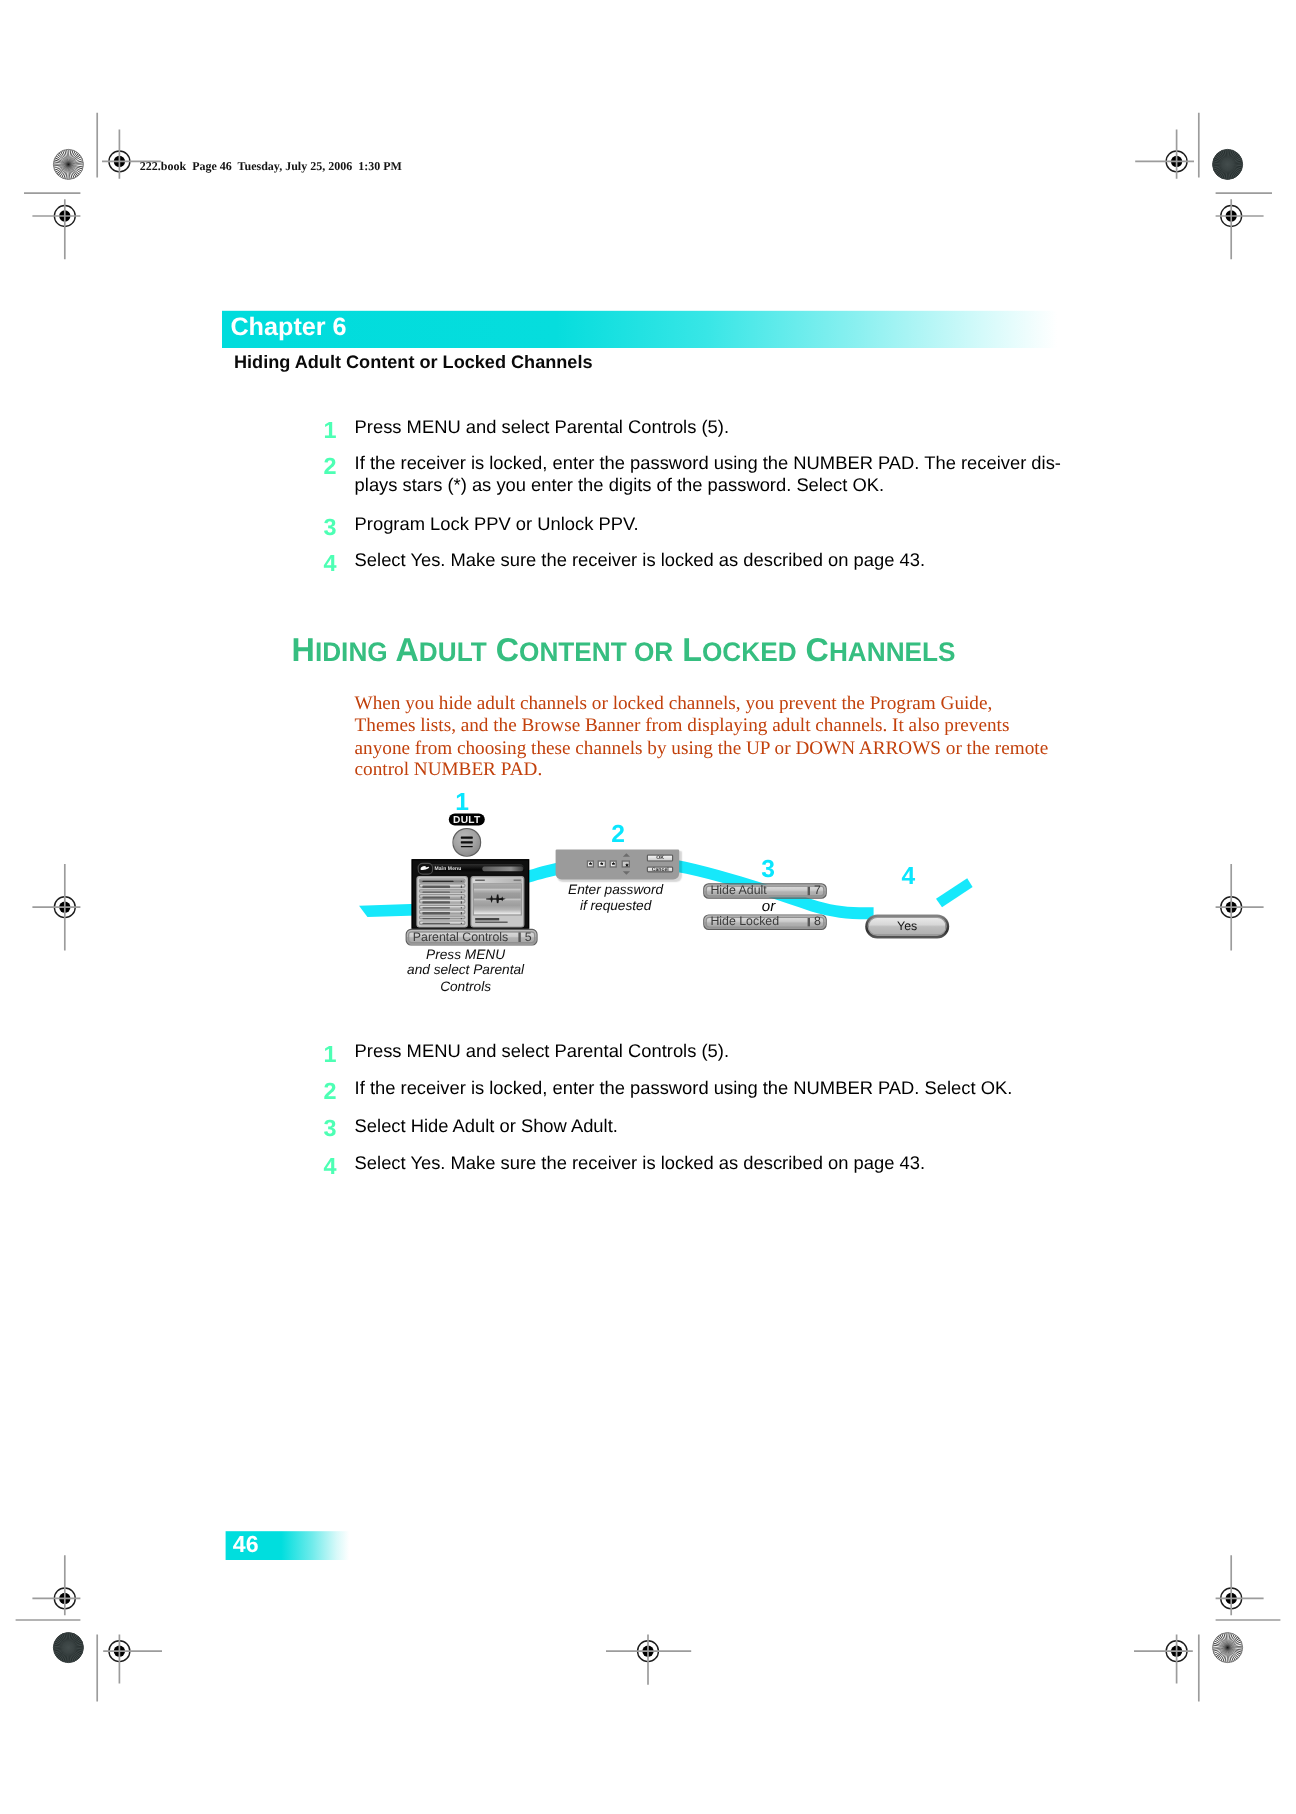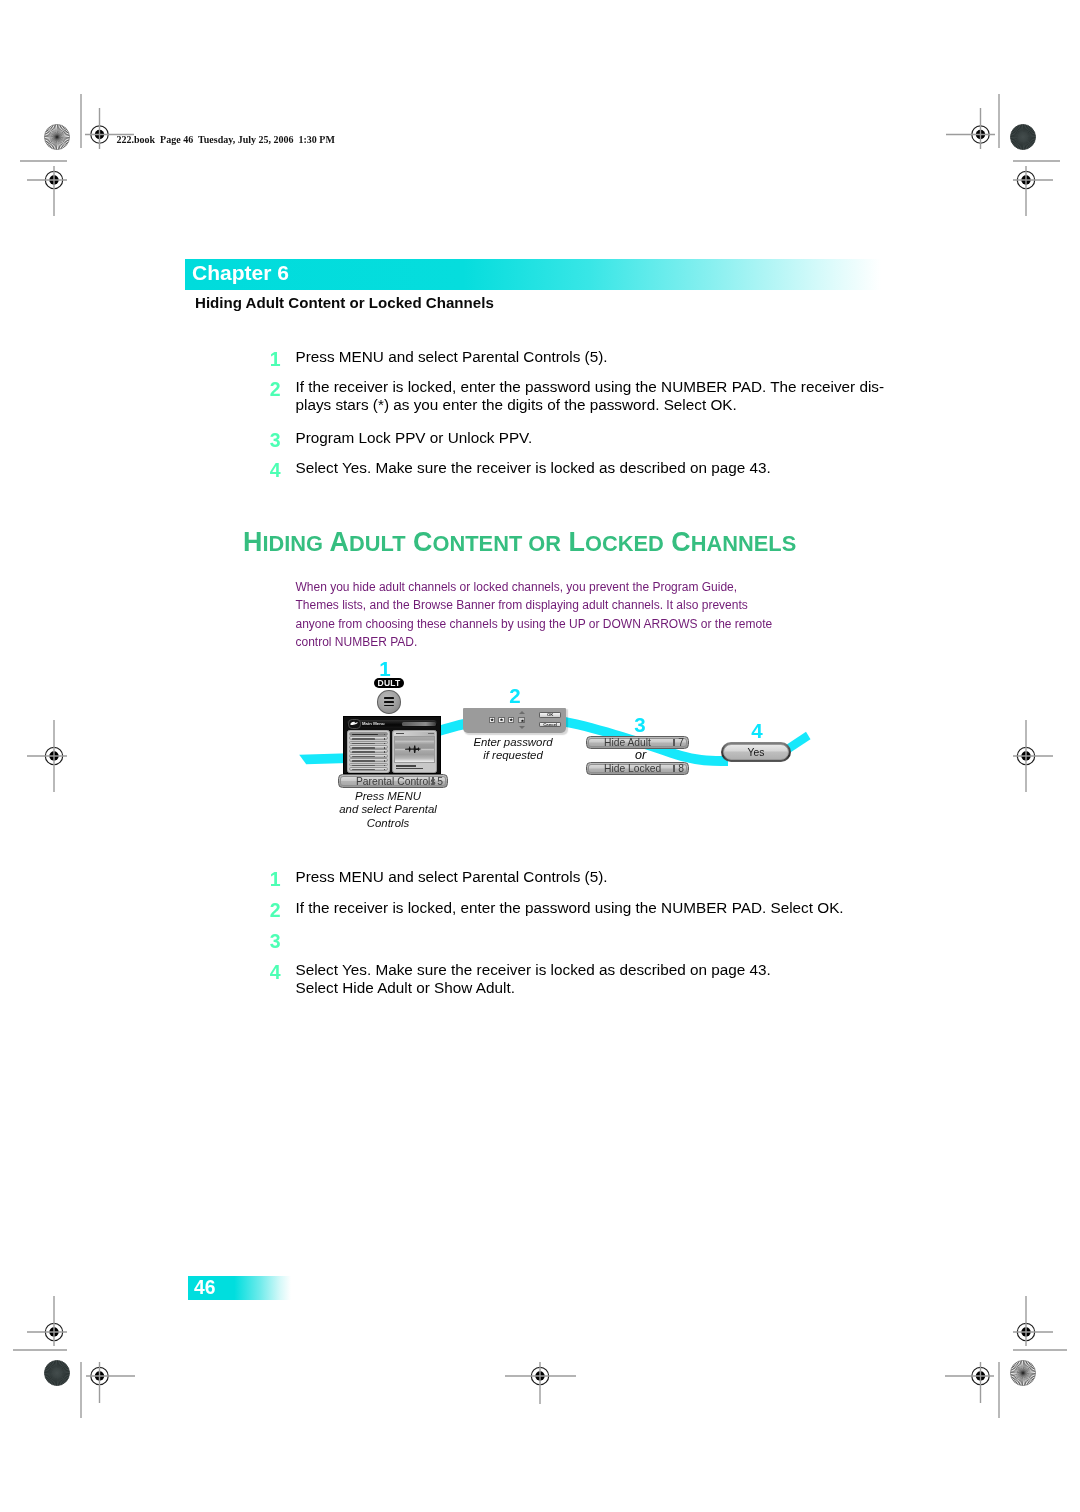--- a/index.html
+++ b/index.html
@@ -17,21 +17,21 @@
 
   
   .num{position:absolute;color:#4DFFB4;font-weight:bold;font-size:19.5px;text-align:right;width:24px;}
   .listtext{position:absolute;font-size:15.3px;color:#000;line-height:18.4px;white-space:pre-wrap;}
 
   
   .sect{position:absolute;color:#36BE80;font-weight:bold;white-space:nowrap;transform:scaleX(0.975);transform-origin:left center;}
   .sect .c1{font-size:27.6px;}
   .sect .c2{font-size:22.4px;}
 
-  .body-par{position:absolute;font-size:12px;line-height:18.4px;color:#701a75;white-space:pre-wrap;}
+  .body-par{position:absolute;font-size:16px;line-height:18.4px;color:#c2410c;white-space:pre-wrap;font-family:Liberation Serif, serif;}
 
   
   .pagenum-band{position:absolute;background:linear-gradient(to right,#00DEDE 0%,#00DEDE 45%,#6FEBEB 70%,#D8F9F9 90%,#ffffff 100%);}
   .pagenum{position:absolute;color:#fff;font-weight:bold;font-size:19.3px;}
 
   
   .dnum{position:absolute;color:#0AE6FE;font-weight:bold;font-size:20.5px;text-align:center;font-family:"Liberation Sans",sans-serif;}
   .cap{position:absolute;font-style:italic;font-weight:400;font-size:11.4px;line-height:13.8px;text-align:center;color:#0d0d0d;white-space:pre-line;}
 
   .menupill{position:absolute;background:#000;border-radius:6px;display:flex;align-items:center;justify-content:center;}
@@ -55,38 +55,38 @@
   .tvprev{flex:1;background:#c8c8c8;border-radius:2.5px;padding:1px;box-sizing:border-box;border:.5px solid #9a9a9a;display:flex;flex-direction:column;}
   .tvprevhdr{height:4.2px;background:linear-gradient(to right,#d8d8d8,#b0b0b0);border-radius:1.2px;position:relative;}
   .tvprevhdr:before{content:"";position:absolute;left:1.5px;top:1.2px;width:8px;height:1.6px;background:#4a4a4a;}
   .tvprevhdr:after{content:"";position:absolute;right:1.5px;top:1.4px;width:6px;height:1.2px;background:#6a6a6a;}
   .tvprevimg{flex:1;margin-top:.8px;background:linear-gradient(to bottom,#a8a8a8 0%,#a1a1a1 12%,#c6c6c6 17%,#b4b4b4 21%,#9d9d9d 30%,#969696 45%,#c4c4c4 50%,#a8a8a8 55%,#9e9e9e 70%,#b6b6b6 85%,#dedede 95%,#efefef 100%);position:relative;overflow:hidden;border:.4px solid #9a9a9a;box-sizing:border-box;}
   .tvprevimg:after{content:"";position:absolute;left:26%;top:32%;width:42%;height:30%;background:#151515;clip-path:polygon(0% 44%,22% 42%,28% 6%,33% 42%,52% 40%,55% 0,62% 0,65% 40%,78% 38%,82% 22%,86% 40%,100% 46%,86% 58%,82% 76%,78% 60%,65% 60%,62% 100%,55% 100%,52% 58%,33% 58%,28% 94%,22% 58%,0% 56%);}
   .tvprevtxt{height:7px;margin-top:.6px;position:relative;}
   .tvprevtxt:before{content:"";position:absolute;left:1.5px;top:1.2px;width:20px;height:1.6px;background:#454545;}
   .tvprevtxt:after{content:"";position:absolute;left:1.5px;top:3.6px;width:27px;height:1.6px;background:#454545;}
 
-  .selbar{position:absolute;border-radius:4.5px;background:linear-gradient(to bottom,#bdbdbd 0%,#b2b2b2 48%,#a0a0a0 52%,#9a9a9a 100%);border:1.2px solid #5e5e5e;box-sizing:border-box;display:flex;align-items:center;position:absolute;padding-left:12px;}
+  .selbar{position:absolute;border-radius:4.5px;background:linear-gradient(to bottom,#bdbdbd 0%,#b2b2b2 48%,#a0a0a0 52%,#9a9a9a 100%);border:1.2px solid #5e5e5e;box-sizing:border-box;display:flex;align-items:center;position:absolute;}
   .selbar:before{content:"";position:absolute;left:1.2px;right:1.2px;top:.8px;bottom:.8px;border-radius:3px;background:linear-gradient(to bottom,#d9d9d9 0%,#cacaca 46%,#b4b4b4 54%,#aaaaaa 100%);border:.6px solid #919191;box-sizing:border-box;}
   .selbar-label{color:#3a3a3a;font-size:10.3px;margin-left:5px;white-space:nowrap;position:relative;z-index:2;}
   .selbar-sep{position:absolute;right:13.5px;top:2.2px;bottom:2.2px;width:1.2px;background:#595959;z-index:2;}
   .selbar-num{position:absolute;right:4px;color:#3a3a3a;font-size:10.3px;z-index:2;}
   .orlbl{position:absolute;text-align:center;font-style:italic;font-weight:400;font-size:12.6px;color:#000;line-height:11px;}
 
   .pwdlg{position:absolute;border-radius:1px 1px 5px 5px;background:#9b9b9b;box-sizing:border-box;box-shadow:1.8px 1.8px 1.2px rgba(0,0,0,.16);}
   .pwbox{position:absolute;top:8.5px;width:6.6px;height:6.4px;background:linear-gradient(135deg,#f2f2f2 0 55%,#d2d2d2 100%);border:.6px solid #6d6d6d;box-sizing:border-box;display:flex;align-items:center;justify-content:center;}
   .pwbox b{display:block;width:3.6px;height:3.4px;background:#121212;clip-path:polygon(50% 0,62% 34%,100% 30%,72% 56%,88% 100%,50% 72%,14% 100%,28% 56%,0 30%,38% 34%);}
   .pwspin{position:absolute;left:55.4px;top:3px;width:6.6px;height:18.5px;display:flex;flex-direction:column;align-items:center;justify-content:space-between;}
   .pwspin u{display:block;width:0;height:0;border-left:3.6px solid transparent;border-right:3.6px solid transparent;border-bottom:3.1px solid #6c6c6c;}
   .pwspin s{display:block;width:0;height:0;border-left:3.6px solid transparent;border-right:3.6px solid transparent;border-top:3.1px solid #6c6c6c;}
   .pwspin b{display:block;width:6.6px;height:6.4px;background:linear-gradient(135deg,#c9c9c9 0 55%,#aeaeae 100%);border:.6px solid #6d6d6d;box-sizing:border-box;position:relative;}
   .pwspin b:after{content:"";position:absolute;left:1.5px;top:1.1px;width:3.2px;height:3.4px;background:#121212;clip-path:polygon(50% 0,62% 34%,100% 30%,72% 56%,88% 100%,50% 72%,14% 100%,28% 56%,0 30%,38% 34%);}
   .pwbtn{position:absolute;left:76px;width:22.4px;height:5.8px;background:linear-gradient(to bottom,#f6f6f6,#e0e0e0 50%,#cecece);border:.6px solid #5f5f5f;border-radius:1.2px;box-sizing:border-box;display:flex;align-items:center;justify-content:center;}
   .pwbtn span{font-size:4.3px;color:#2e2e2e;font-weight:bold;}
-  .yesbtn{position:absolute;border-radius:10px;background:linear-gradient(to bottom,#8a8a8a 0%,#4e4e4e 35%,#2f2f2f 70%,#5c5c5c 100%);padding:2.2px;box-sizing:border-box;display:flex;}
+  .yesbtn{position:absolute;border-radius:10px;background:linear-gradient(to bottom,#8a8a8a 0%,#4e4e4e 35%,#2f2f2f 70%,#5c5c5c 100%);padding:2.2px;box-sizing:border-box;display:flex;margin-top:20px;}
   .yesbtn span{flex:1;border-radius:8px;background:linear-gradient(to bottom,#e8e8e8 0%,#d7d7d7 40%,#bebebe 52%,#b0b0b0 100%);border:.7px solid #9a9a9a;display:flex;align-items:center;justify-content:center;font-size:10.3px;color:#161616;}
 
 </style>
 </head>
 <body>
 
 <div class="page">
 
   <svg width="1080" height="1512" style="position:absolute;left:0;top:0">
       <defs>
@@ -259,21 +259,21 @@
     </div>
 
   <div>
     <div class="num" style="left:256.5px;top:868px;">1</div>
     <div class="listtext" style="left:295.5px;top:868px;width:600px;">Press MENU and select Parental Controls (5).</div>
 
     <div class="num" style="left:256.5px;top:899px;">2</div>
     <div class="listtext" style="left:295.5px;top:899px;width:600px;">If the receiver is locked, enter the password using the NUMBER PAD. Select OK.</div>
 
     <div class="num" style="left:256.5px;top:930px;">3</div>
-    <div class="listtext" style="left:295.5px;top:979px;width:600px;">Select Hide Adult or Show Adult.</div>
+    <div class="listtext" style="left:295.5px;top:930px;width:600px;">Select Hide Adult or Show Adult.</div>
 
     <div class="num" style="left:256.5px;top:961px;">4</div>
     <div class="listtext" style="left:295.5px;top:961px;width:600px;">Select Yes. Make sure the receiver is locked as described on page 43.</div>
   </div>
 
   <div class="pagenum-band" style="left:188px;top:1276px;width:103px;height:24px;"></div>
   <div class="pagenum" style="left:194px;top:1277px;">46</div>
 
 </div>
 

